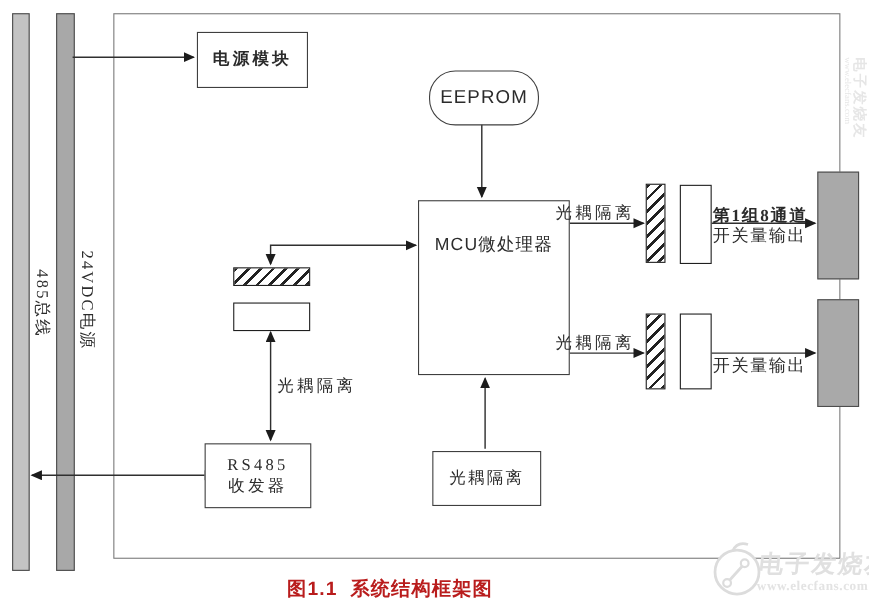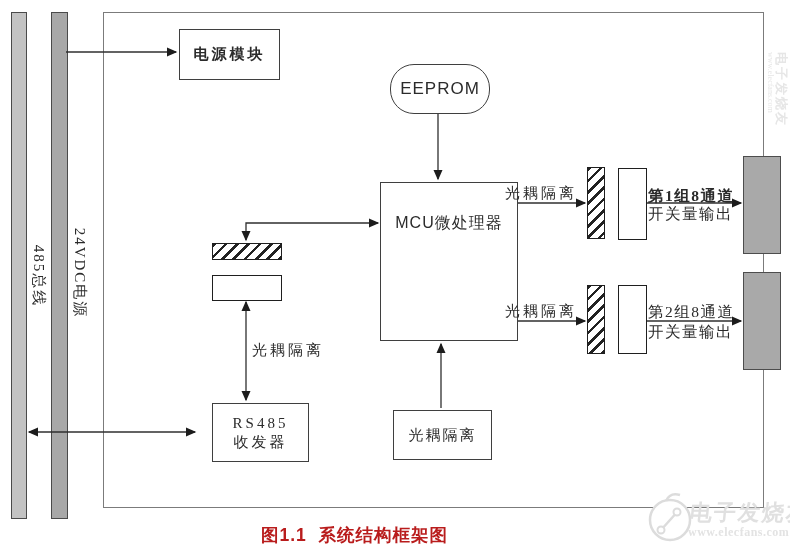--- a/index.html
+++ b/index.html
@@ -82,21 +82,21 @@
   </div>
 
   <div class="abs box sans" style="left:390px;top:64px;width:98px;height:48px;font-size:17px;">
     <span>EEPROM</span>
   </div>
 
   <div class="abs box mcu-box" style="left:380px;top:182px;width:138px;height:159px;">
     <span>MCU微处理器</span>
   </div>
 
-  <div class="abs box" style="left:212px;top:403px;width:95px;height:57px;justify-content:center;">
+  <div class="abs box" style="left:186px;top:403px;width:95px;height:57px;justify-content:center;">
     <span>RS485</span>
     <span>收发器</span>
   </div>
 
   <div class="abs box" style="left:393px;top:410px;width:97px;height:48px;letter-spacing:2px;">
     <span>光耦隔离</span>
   </div>
 
   <div class="abs hatch" style="left:212px;top:243px;width:68px;height:15px;"></div>
   <div class="abs slot" style="left:212px;top:275px;width:68px;height:24px;"></div>
@@ -104,21 +104,20 @@
 
   <div class="abs lbl" style="left:505px;top:184px;">光耦隔离</div>
   <div class="abs hatch" style="left:587px;top:167px;width:16px;height:70px;"></div>
   <div class="abs slot" style="left:618px;top:168px;width:27px;height:70px;"></div>
   <div class="abs grp" style="left:648px;top:186px;font-weight:bold;">第1组8通道</div>
   <div class="abs grp" style="left:648px;top:204px;">开关量输出</div>
 
   <div class="abs lbl" style="left:505px;top:302px;">光耦隔离</div>
   <div class="abs hatch" style="left:587px;top:285px;width:16px;height:67px;"></div>
   <div class="abs slot" style="left:618px;top:285px;width:27px;height:67px;"></div>
-  <div class="abs grp" style="left:648px;top:302px;">第2组8通道</div>
   <div class="abs grp" style="left:648px;top:322px;">开关量输出</div>
 
   <div class="abs graybar" style="left:743px;top:156px;width:36px;height:96px;"></div>
   <div class="abs graybar" style="left:743px;top:272px;width:36px;height:96px;"></div>
 
   <div class="abs caption" style="left:261px;top:523px;">图1.1  系统结构框架图</div>
 
   <svg class="abs" width="56" height="56" viewBox="0 0 56 56" style="left:642px;top:489px;z-index:7;">
     <circle cx="28" cy="31" r="20" fill="#ffffff" stroke="#dcdcdc" stroke-width="2.5"></circle>
     <path d="M24 12 q4 -9 14 -6" fill="none" stroke="#dcdcdc" stroke-width="2.5"></path>

